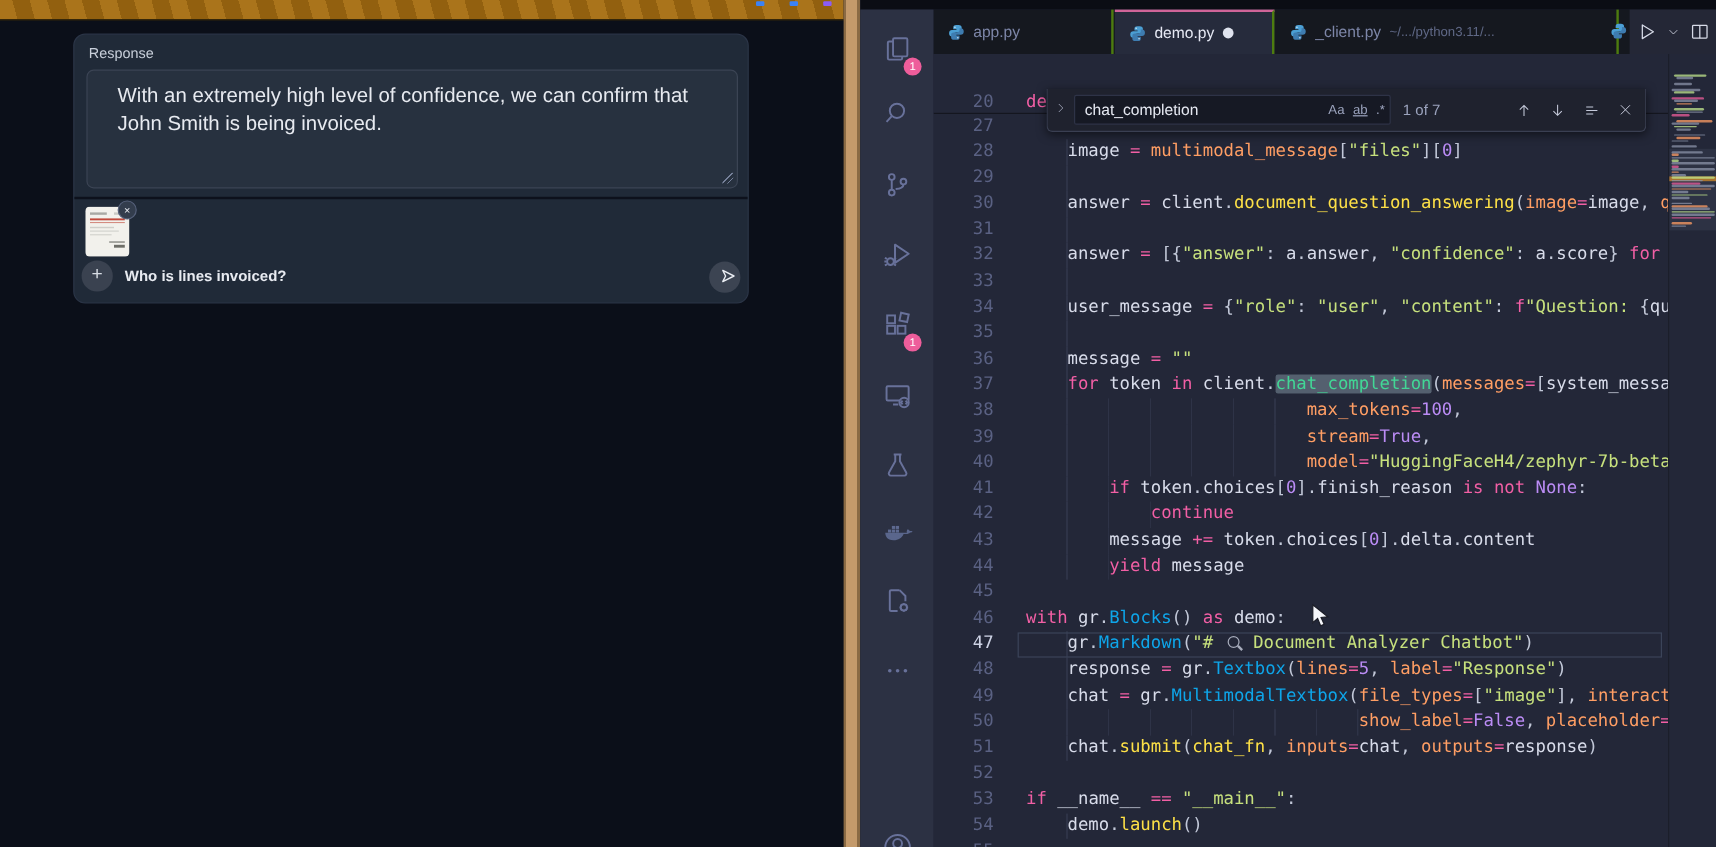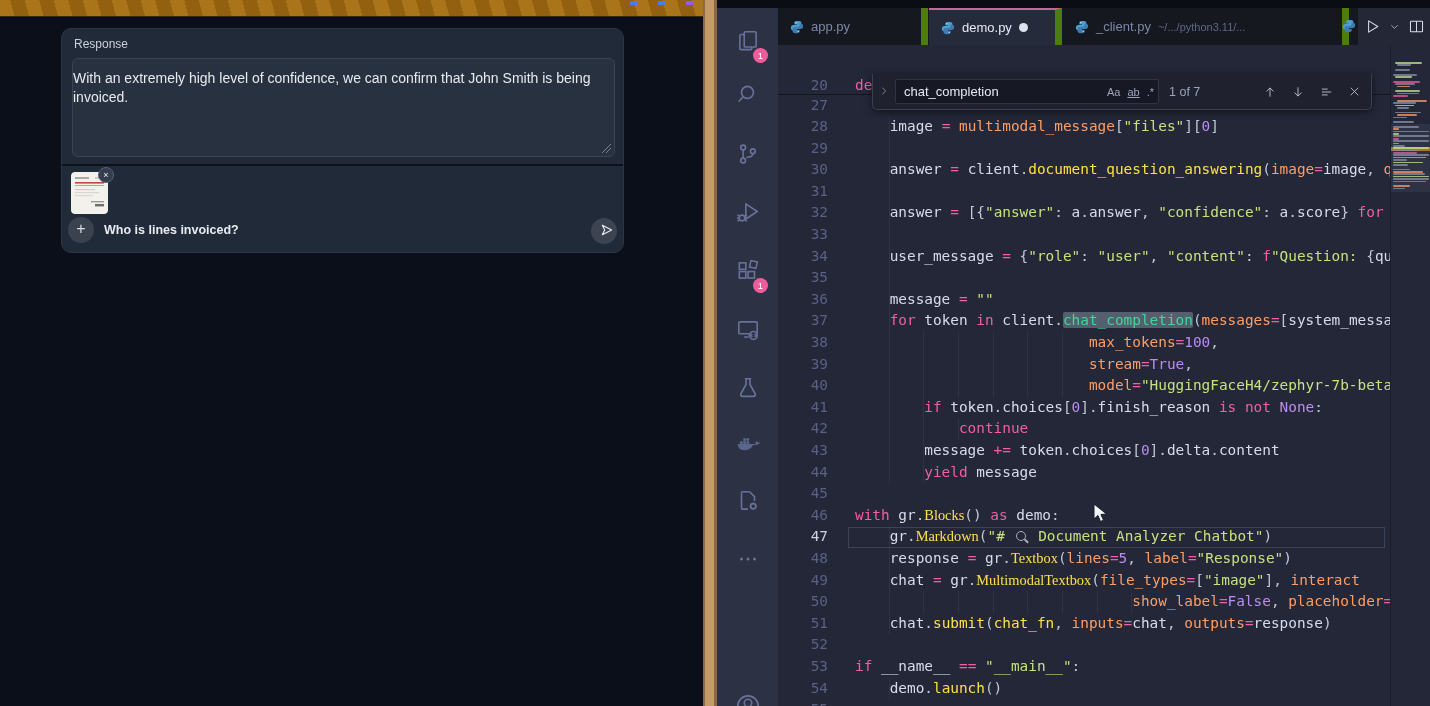--- a/index.html
+++ b/index.html
@@ -10,22 +10,22 @@
   
   .left-pane { position:absolute; left:0; top:0; width:703px; height:706px; background:#0b0f19; }
   .topbar { position:absolute; left:0; top:0; width:703px; height:17px;
     background:repeating-linear-gradient(75deg,#aa741b 0 14px,#92600f 14px 28px);
     border-bottom:1px solid #3a2a06; }
   .mini-fav { position:absolute; top:1px; width:7px; height:4px; border-radius:1px; }
   .card { position:absolute; left:61px; top:28px; width:563px; height:225px;
     background:#202a38; border:1px solid #2b3547; border-radius:10px; }
   .resp-label { position:absolute; left:12px; top:8px; font-size:12px; color:#c9d0db; }
   .resp-area { position:absolute; left:10px; top:29px; width:543px; height:99px;
-    background:#27313f; border:1px solid #3b4454; border-radius:6px; padding:10px 0;
-    font-size:14px; color:#e7eaf0; line-height:1.35; }
+    background:#27313f; border:1px solid #3b4454; border-radius:6px; padding:10px 25px;
+    font-size:17px; color:#e7eaf0; line-height:1.35; }
   .resize-h { position:absolute; right:3px; bottom:3px; width:9px; height:9px;
     background:
       linear-gradient(135deg, transparent 0 45%, #76819a 45% 52%, transparent 52% 70%, #76819a 70% 77%, transparent 77%);
   }
   .card-divider { position:absolute; left:0; top:135px; width:100%; height:2px; background:#0d111c; }
   .thumb { position:absolute; left:9px; top:143px; width:37px; height:42px; border-radius:4px; overflow:hidden; }
   .thumb-x { position:absolute; left:36px; top:138px; width:16px; height:16px; border-radius:50%;
     background:#333d4d; border:1px solid #55607a; color:#e8ebf1; font-size:9px; line-height:14px;
     text-align:center; cursor:pointer; }
   .chat-row { position:absolute; left:0; top:188px; width:100%; height:30px; }
@@ -46,21 +46,21 @@
 
   .activitybar { position:absolute; left:0; top:8px; width:61px; height:698px; background:#2c3143; }
   .ab-item { position:absolute; left:0; width:61px; height:48px; display:flex; align-items:center;
     justify-content:center; cursor:pointer; }
   .ab-item svg { stroke:#68719a; fill:none; stroke-width:1.5; }
   .ab-badge { position:absolute; right:10px; bottom:2px; min-width:15px; height:15px; border-radius:8px;
     background:#ee5d9b; color:#fff; font-size:9.5px; line-height:15px; text-align:center; padding:0 2px; }
 
   .tabbar { position:absolute; left:61px; top:8px; width:652px; height:37px; background:#15181f; }
   .tab { position:absolute; top:0; height:37px; display:flex; align-items:center; gap:7px;
-    padding:0 12px; font-size:13px; color:#7d86a8; border-right:7px solid #4d7c0f; cursor:pointer; }
+    padding:0 12px; font-size:13px; color:#7d86a8; border-right:2px solid #4d7c0f; cursor:pointer; }
   .tab.active { background:#262b3c; color:#e6e9f4; border-top:2px solid #cf6498; }
   .tab .desc { font-size:11px; color:#5f6886; }
   .mod-dot { width:9px; height:9px; border-radius:50%; background:#dfe3ee; }
   .tab-actions { position:absolute; right:0; top:0; width:72px; height:37px; background:#242736;
     display:flex; align-items:center; gap:8px; padding-left:6px; }
   .tab-actions svg { stroke:#d7dbe8; fill:none; stroke-width:1.5; cursor:pointer; }
   .stub-icon { position:absolute; right:74px; top:11px; }
 
   .breadcrumb { position:absolute; left:61px; top:45px; width:612px; height:30px; background:#232738;
     display:flex; align-items:center; gap:6px; padding-left:22px; font-size:12.5px; color:#7d86a8; }
@@ -70,21 +70,21 @@
     overflow:hidden; font-family:"DejaVu Sans Mono","Liberation Mono",monospace; font-size:14.4px; }
   .sticky-row { position:absolute; left:0; top:30px; width:612px; height:20px; line-height:20px;
     background:#232738; border-bottom:1px solid #14161f; white-space:pre; z-index:3; }
   .code-lines { position:absolute; left:0; top:49.5px; width:612px; white-space:pre; }
   .crow { height:21.6px; line-height:21.6px; }
   .lnum { display:inline-block; width:50px; text-align:right; color:#5a6183; }
   .lnum.active { color:#ced3e5; }
   .ggap { display:inline-block; width:27px; }
   .ind { display:inline-block; height:21.6px; vertical-align:top;
     background-image:repeating-linear-gradient(90deg, transparent 0, transparent calc(4ch - 1px), #2e3347 calc(4ch - 1px), #2e3347 4ch); }
-  .tk { color:#f25fa5; } .tf { color:#fde047; } .tc { color:#fde047;font-family:Liberation Serif, serif; }
+  .tk { color:#f25fa5; } .tf { color:#fde047; } .tc { color:#0ea5e9; }
   .tp { color:#ff9e64; } .ts { color:#c7e17d; } .tn { color:#bb8cf5; }
   .tt { color:#d8dcea; } .to { color:#c2c8d8; }
   .tm { color:#42d796; background:#54606f; border-radius:2px; }
   .mag { display:inline-block; width:10px; height:10px; border:1.6px solid #a8adbd; border-radius:50%;
     position:relative; margin:0 3px; }
   .mag::after { content:''; position:absolute; width:5px; height:1.6px; background:#a8adbd;
     transform:rotate(45deg); right:-4px; bottom:-1px; }
   .cur-line { position:absolute; left:70px; top:481.5px; width:537px; height:21.6px;
     border:1px solid #3b4459; z-index:1; }
 

